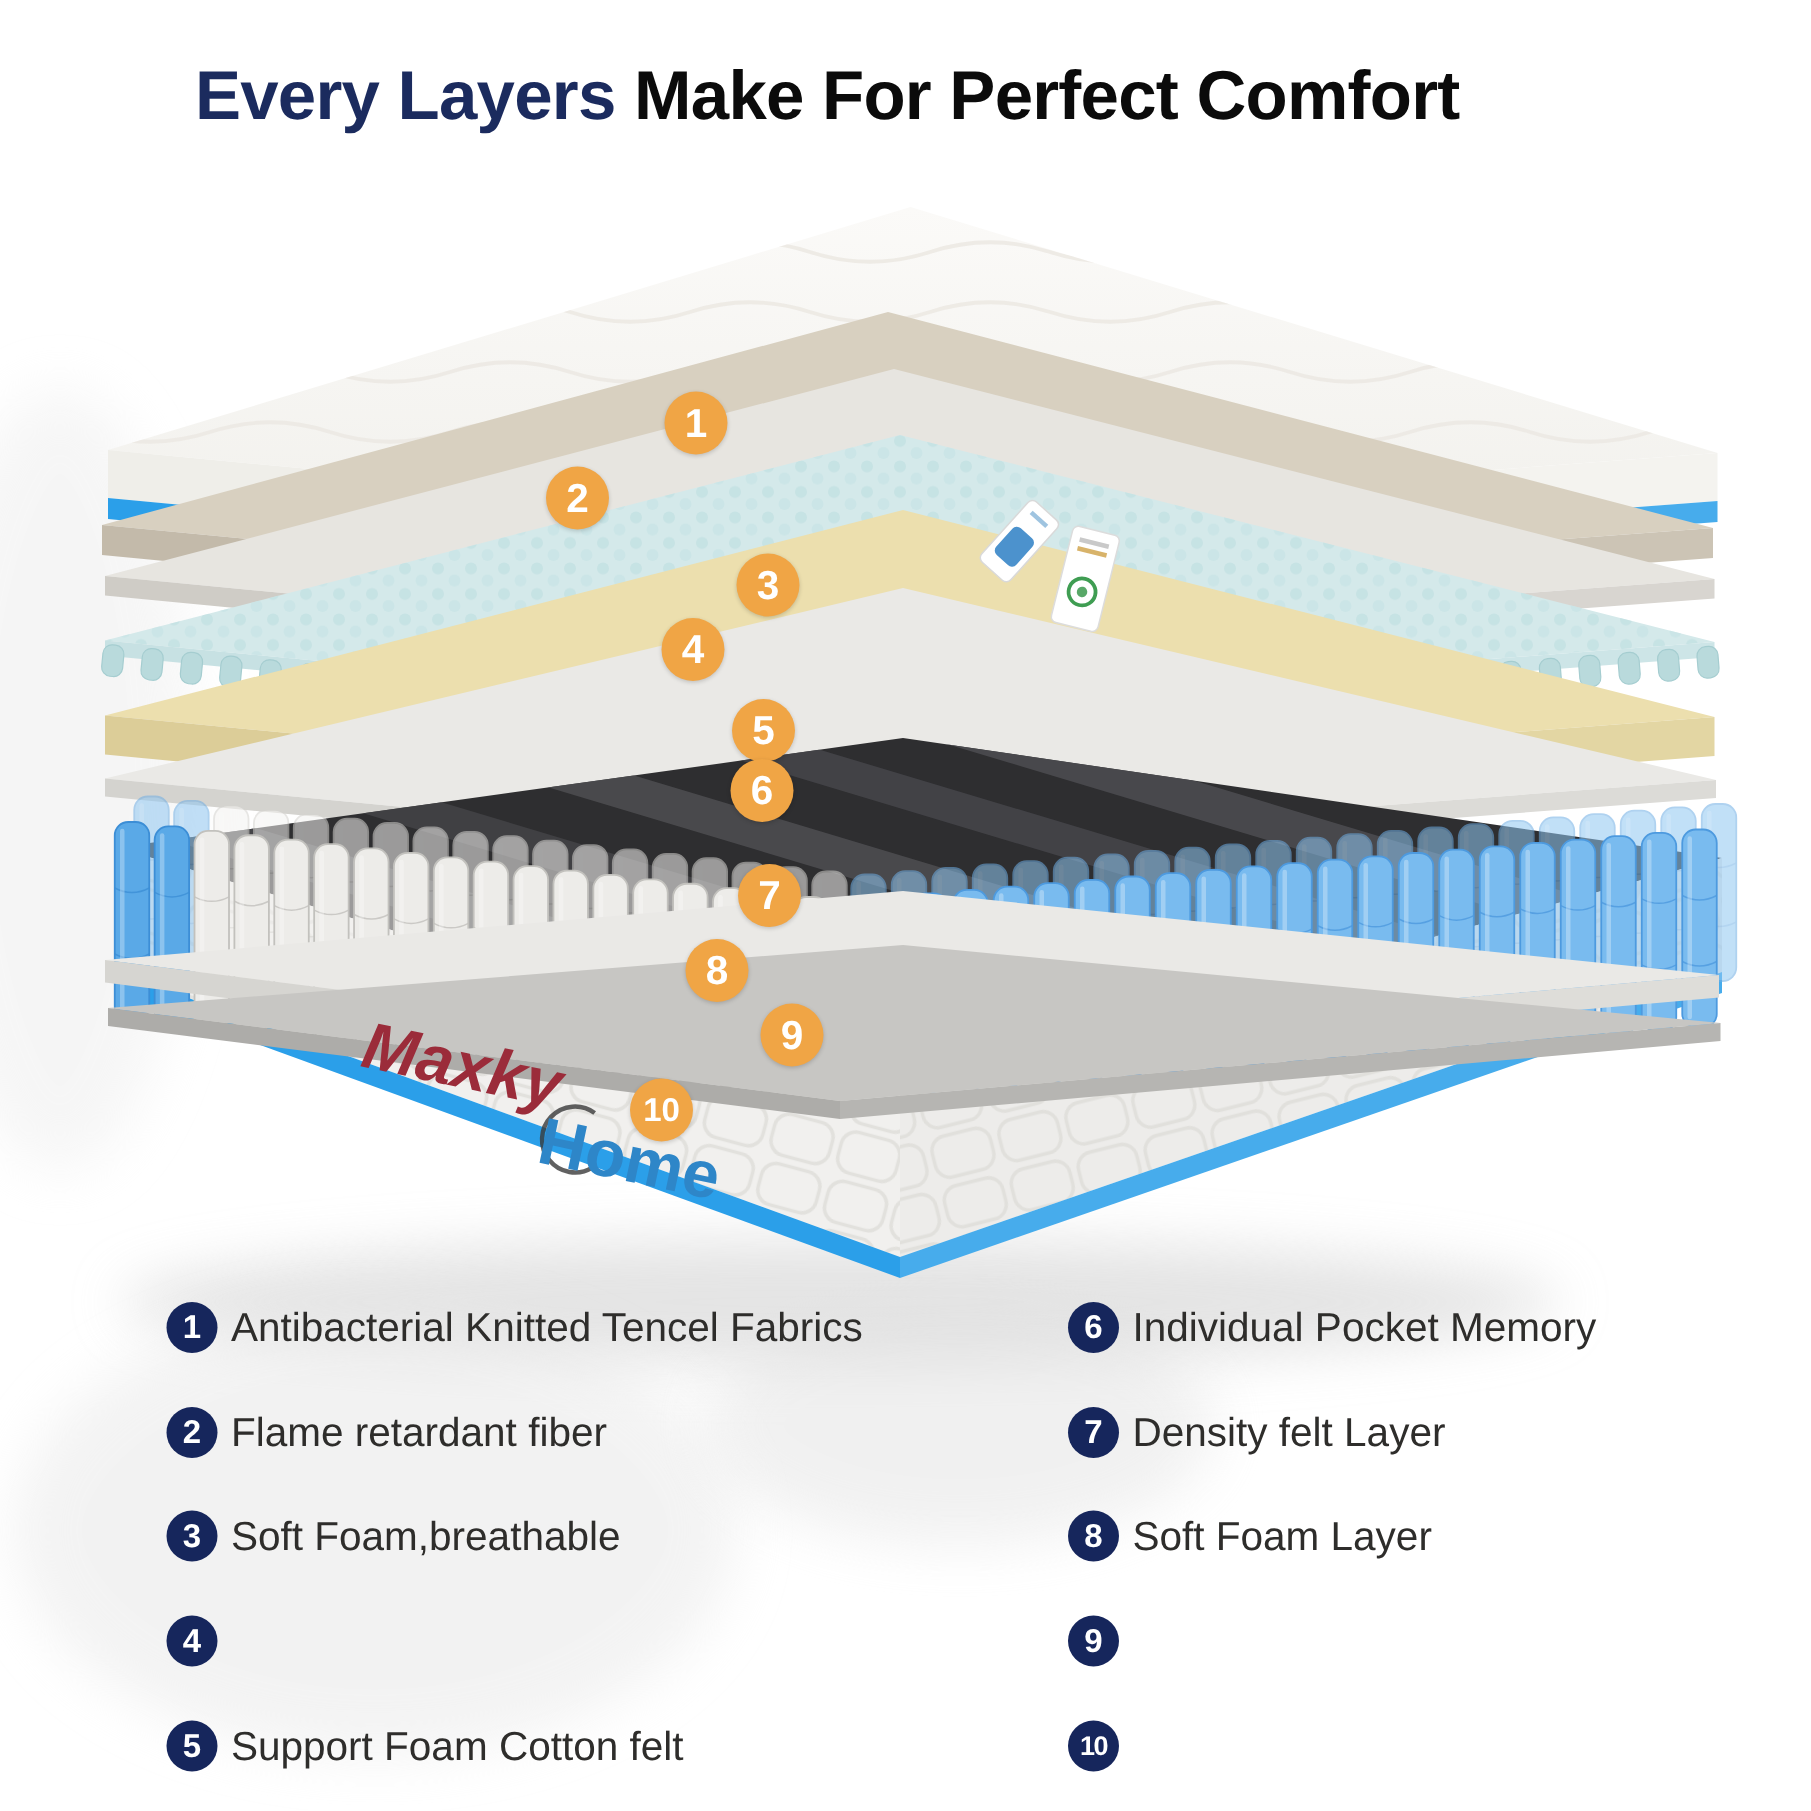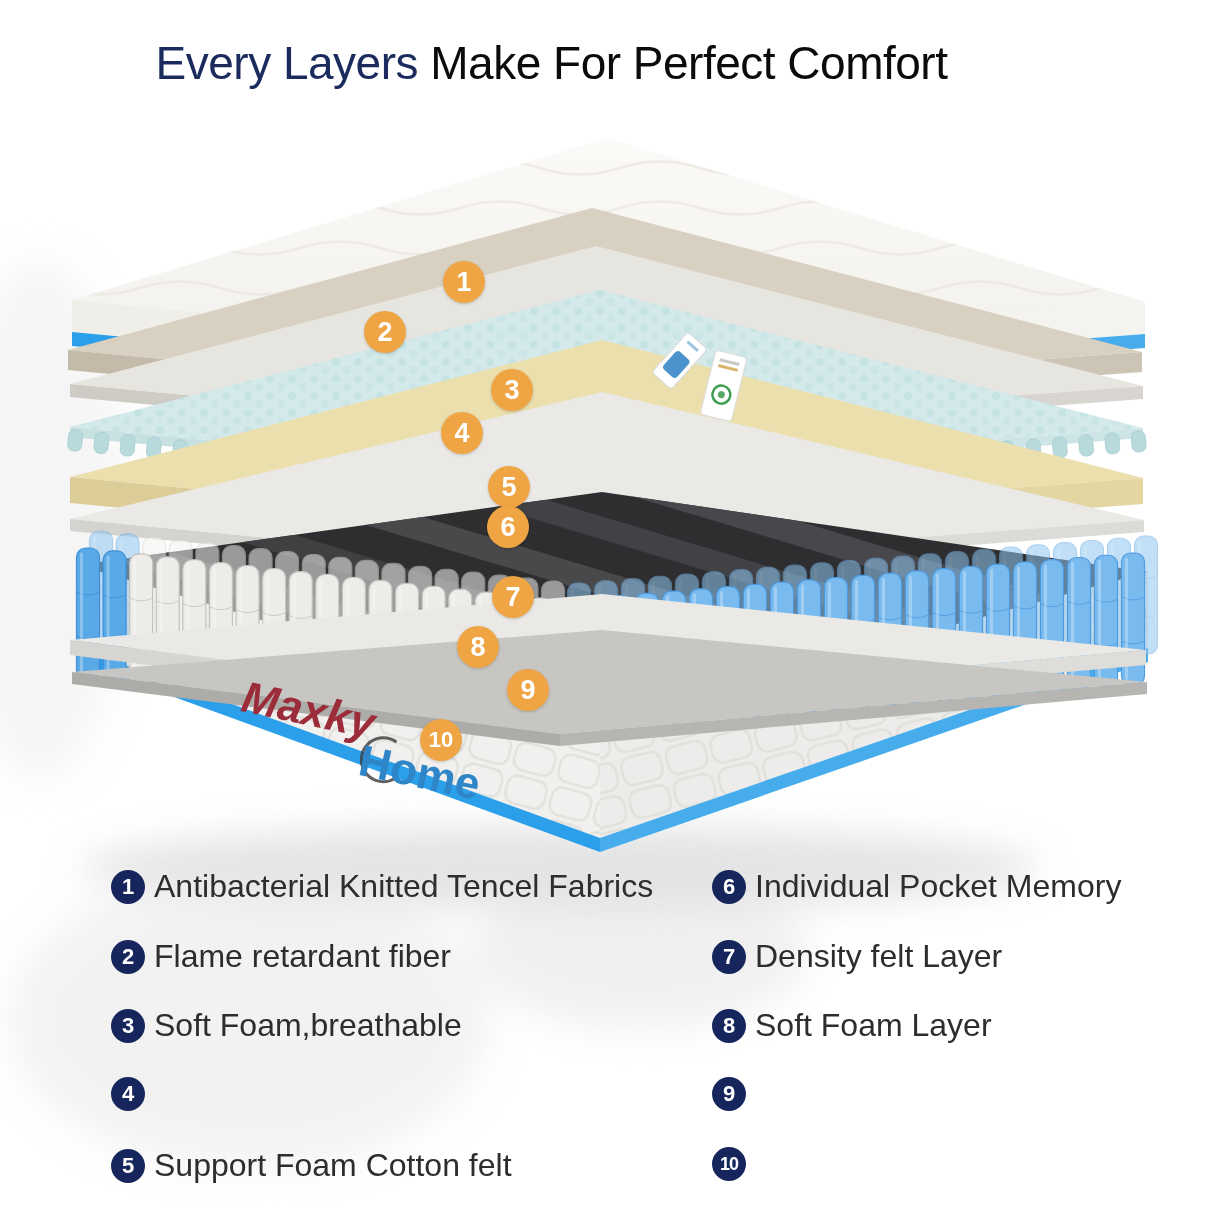--- a/index.html
+++ b/index.html
@@ -5,33 +5,33 @@
   :root{
     --accent:#2B9FE9; --orange:#F0A545; --navy:#16265C; --title-navy:#1B2B5E;
     --text-dark:#2E2D2B; --logo-red:#9B2C3A; --logo-blue:#2E86C8;
   }
   *{margin:0;padding:0;box-sizing:border-box;}
   html,body{width:1207px;height:1207px;background:#FFFFFF;overflow:hidden;
     font-family:"Liberation Sans", sans-serif; position:relative;}
   .stage{position:absolute;inset:0;}
   svg.illu{position:absolute;left:0;top:0;}
   .title{position:absolute;top:36px;left:0;width:1103px;text-align:center;
-    font-size:46px;font-weight:normal;letter-spacing:-0.5px;color:#0B0B0B;white-space:pre;}
+    font-size:46px;font-weight:bold;letter-spacing:-0.5px;color:#0B0B0B;white-space:pre;}
   .title .hl{color:var(--title-navy);}
   .dbadge{position:absolute;width:42px;height:42px;border-radius:50%;
     background:var(--orange);color:#FFFFFF;font-weight:bold;font-size:27px;
     display:flex;align-items:center;justify-content:center;
     box-shadow:0 1px 3px rgba(0,0,0,.18);}
   .dbadge.small{font-size:22px;}
   .lrow{position:absolute;display:flex;align-items:center;gap:9px;}
   .lbadge{width:34px;height:34px;border-radius:50%;background:var(--navy);
     color:#fff;font-size:22px;font-weight:bold;display:flex;align-items:center;
     justify-content:center;flex:0 0 auto;}
   .lbadge.small{font-size:18px;letter-spacing:-1px;}
-  .ltext{font-size:32px;color:var(--text-dark);white-space:nowrap;}
+  .ltext{font-size:27px;color:var(--text-dark);white-space:nowrap;}
 </style>
 </head>
 <body>
 
 <div class="stage">
 
   <svg class="illu" width="1207" height="1207" viewBox="0 0 1207 1207">
     <defs>
       <filter id="soft" x="-60%" y="-60%" width="220%" height="220%">
         <feGaussianBlur stdDeviation="18"></feGaussianBlur>

